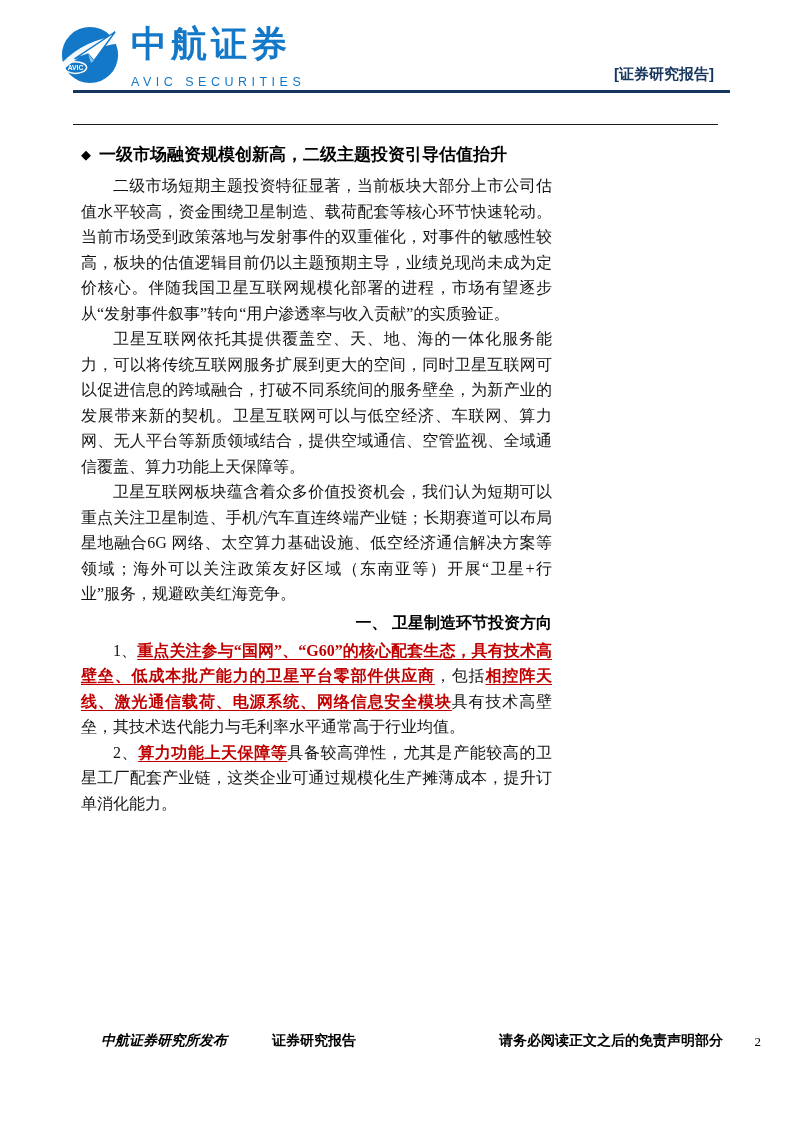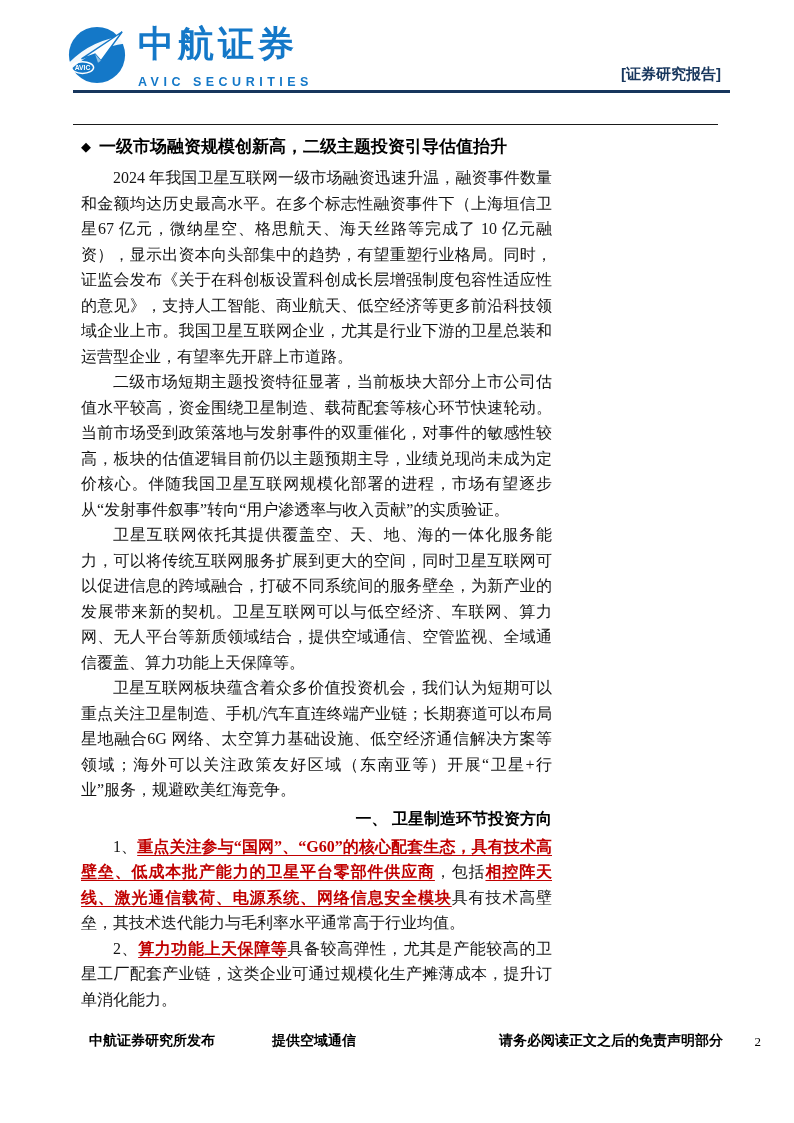--- a/index.html
+++ b/index.html
@@ -8,33 +8,33 @@
     position:relative;
     width:794px; height:1123px;
     margin:0 auto;
     background:#ffffff;
     overflow:hidden;
     font-family:"Liberation Serif","DejaVu Serif",serif;
     color:#141414;
   }
   
   .header {
-    position:absolute; left:66px; top:24px; width:655px;
+    position:absolute; left:59px; top:24px; width:655px;
     display:flex; justify-content:space-between; align-items:flex-end;
   }
   .logo-group { display:flex; align-items:center; gap:10px; }
   .brand-block { display:flex; flex-direction:column; }
   .brand-cn {
     font-family:"Liberation Sans","DejaVu Sans",sans-serif;
     font-weight:bold; font-size:36px; line-height:1.05;
     color:#1478C8; letter-spacing:4px;
   }
   .brand-en {
     font-family:"Liberation Sans","DejaVu Sans",sans-serif;
-    font-weight:bold; font-size:12.5px; letter-spacing:4.5px;
+    font-weight:normal; font-size:12.5px; letter-spacing:4.5px;
     color:#1478C8; margin-top:12px;
   }
   .report-tag {
     font-family:"Liberation Sans","DejaVu Sans",sans-serif;
     font-weight:bold; font-size:15px; color:#17365D;
     margin-bottom:6px;
     margin-left:24px;
   }
   .rule-navy { position:absolute; left:73px; top:90px; width:657px; height:3px; background:#17365D; }
   .rule-thin { position:absolute; left:73px; top:124px; width:645px; height:1px; background:#1a1a1a; }
@@ -46,37 +46,37 @@
   }
   .para { margin:0; }
   .para.indent { text-indent:2em; }
   .red {
     color:#C00000; font-weight:bold;
     text-decoration:underline; text-underline-offset:3px;
   }
   .sec-heading {
     font-family:"Liberation Sans","DejaVu Sans",sans-serif;
     font-weight:bold; font-size:17px; color:#000;
-    margin:5px 0 7px 0; line-height:22px; text-align:left;
+    margin:13px 0 7px 0; line-height:22px; text-align:left;
   }
   .sec-heading .dia { font-size:13px; margin-right:8px; vertical-align:1px; }
   .sub-heading {
     font-family:"Liberation Sans","DejaVu Sans",sans-serif;
     font-weight:bold; font-size:16px; color:#000;
     text-indent:2em; margin:4px 0 3px 0; line-height:24px; text-align:right;
   }
 
   
   .footer {
     position:absolute; left:85px; top:1032px; width:620px; height:20px;
     font-family:"Liberation Sans","DejaVu Sans",sans-serif;
     font-weight:bold; font-size:14px; color:#000;
   }
   .footer span { position:absolute; white-space:nowrap; }
-  .f-publisher { left:4px; }
+  .f-publisher { left:16px;font-style:italic; }
   .f-doctype { left:187px; }
   .f-disclaimer { left:375px;margin-left:39px; }
   .page-number {
     position:absolute; right:33px; top:1034px;
     font-size:13px; color:#000;
   }
 </style>
 </head>
 <body>
 
@@ -100,29 +100,28 @@
       </div>
     </div>
     <div class="report-tag">[证券研究报告]</div>
   </div>
 
   <div class="rule-navy"></div>
   <div class="rule-thin"></div>
 
   <div class="doc-body">
       <div class="sec-heading"><span class="dia">◆</span><span>一级市场融资规模创新高，二级主题投资引导估值抬升</span></div>
-      <div class="para indent"><span>2024 年我国卫星互联网一级市场融资迅速升温，融资事件数量和金额均达历史最高水平。在多个标志性融资事件下（上海垣信卫星67 亿元，微纳星空、格思航天、海天丝路等完成了 10 亿元融资），显示出资本向头部集中的趋势，有望重塑行业格局。同时，证监会发布《关于在科创板设置科创成长层增强制度包容性适应性的意见》，支持人工智能、商业航天、低空经济等更多前沿科技领域企业上市。我国卫星互联网企业，尤其是行业下游的卫星总装和运营型企业，有望率先开辟上市道路。</span></div>
       <div class="para indent"><span>二级市场短期主题投资特征显著，当前板块大部分上市公司估值水平较高，资金围绕卫星制造、载荷配套等核心环节快速轮动。当前市场受到政策落地与发射事件的双重催化，对事件的敏感性较高，板块的估值逻辑目前仍以主题预期主导，业绩兑现尚未成为定价核心。伴随我国卫星互联网规模化部署的进程，市场有望逐步从“发射事件叙事”转向“用户渗透率与收入贡献”的实质验证。</span></div>
       <div class="para indent"><span>卫星互联网依托其提供覆盖空、天、地、海的一体化服务能力，可以将传统互联网服务扩展到更大的空间，同时卫星互联网可以促进信息的跨域融合，打破不同系统间的服务壁垒，为新产业的发展带来新的契机。卫星互联网可以与低空经济、车联网、算力网、无人平台等新质领域结合，提供空域通信、空管监视、全域通信覆盖、算力功能上天保障等。</span></div>
       <div class="para indent"><span>卫星互联网板块蕴含着众多价值投资机会，我们认为短期可以重点关注卫星制造、手机/汽车直连终端产业链；长期赛道可以布局星地融合6G 网络、太空算力基础设施、低空经济通信解决方案等领域；海外可以关注政策友好区域（东南亚等）开展“卫星+行业”服务，规避欧美红海竞争。</span></div>
       <div class="sub-heading">一、 卫星制造环节投资方向</div>
       <div class="para indent"><span>1、</span><span class="red">重点关注参与“国网”、“G60”的核心配套生态，具有技术高壁垒、低成本批产能力的卫星平台零部件供应商</span><span>，包括</span><span class="red">相控阵天线、激光通信载荷、电源系统、网络信息安全模块</span><span>具有技术高壁垒，其技术迭代能力与毛利率水平通常高于行业均值。</span></div>
       <div class="para indent"><span>2、</span><span class="red">算力功能上天保障等</span><span>具备较高弹性，尤其是产能较高的卫星工厂配套产业链，这类企业可通过规模化生产摊薄成本，提升订单消化能力。</span></div>
     </div>
 
   <div class="footer">
     <span class="f-publisher">中航证券研究所发布</span>
-    <span class="f-doctype">提供空域通信</span>
+    <span class="f-doctype">证券研究报告</span>
     <span class="f-disclaimer">请务必阅读正文之后的免责声明部分</span>
   </div>
   <div class="page-number">2</div>
 
 </div>
 
 </body></html>

